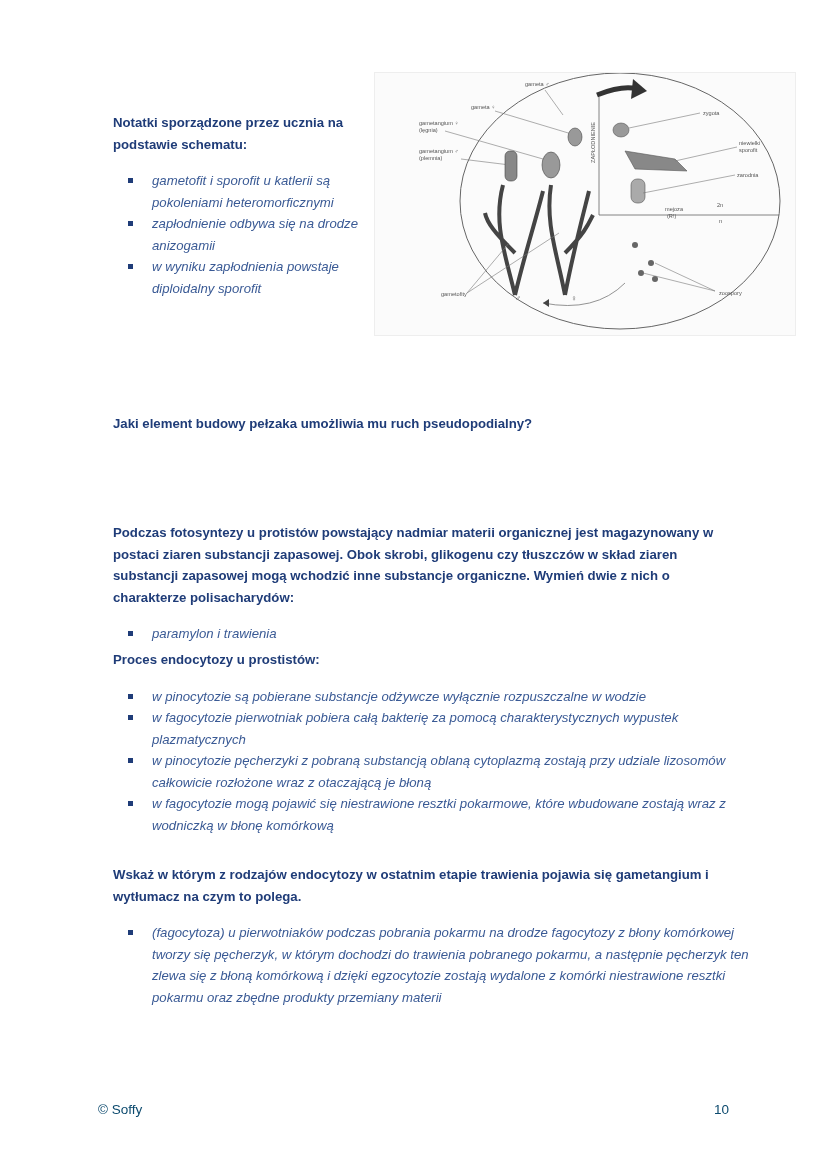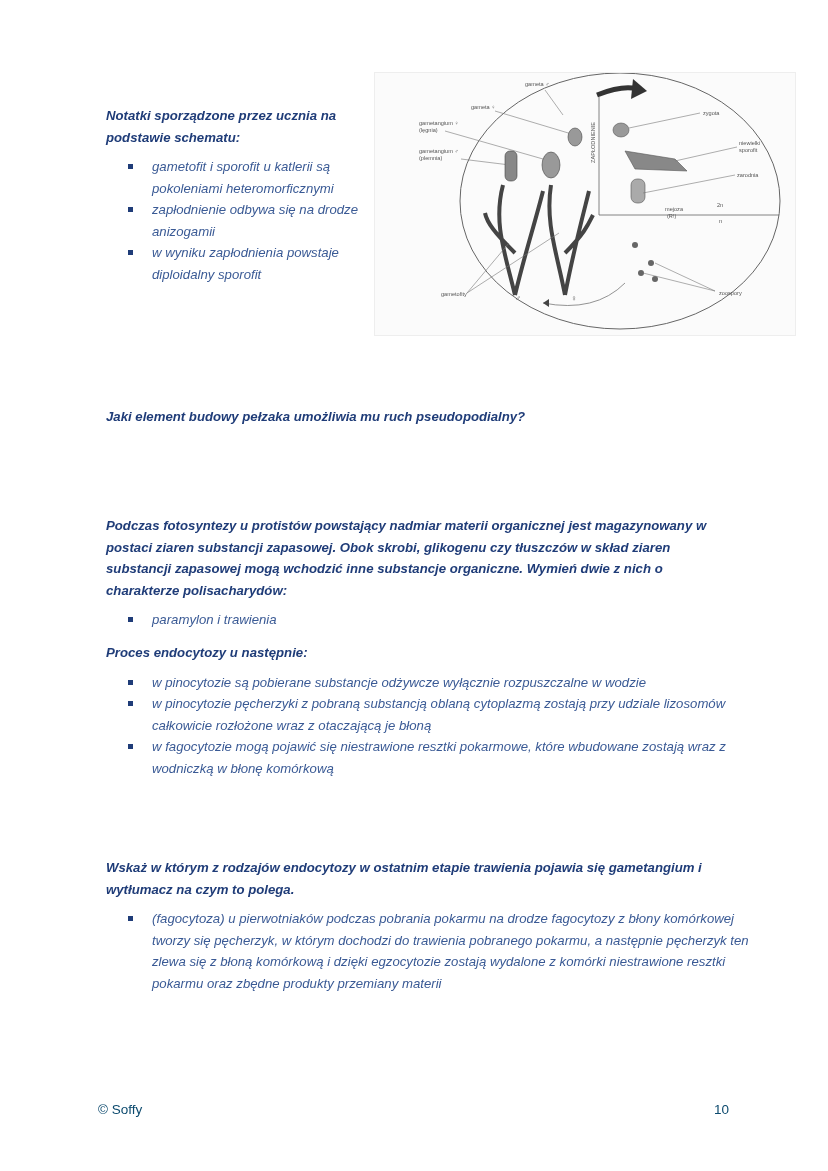--- a/index.html
+++ b/index.html
@@ -1,19 +1,19 @@
 <!DOCTYPE html>
 <html><head>
   <meta charset="utf-8">
   <style>
     html, body { margin: 0; padding: 0; background: #ffffff; }
     body { width: 828px; height: 1171px; position: relative; overflow: hidden;
       font-family: "Liberation Sans", "DejaVu Sans", sans-serif; color: #2f4f86; }
     .page { position: absolute; left: 0; top: 0; width: 828px; height: 1171px; }
-    .q { font-weight: bold; font-style: italic; color: #1f3c78; font-size: 13.2px; line-height: 21.5px; margin: 8px; }
+    .q { font-weight: bold; color: #1f3c78; font-size: 13.2px; line-height: 21.5px; margin: 15px; }
     .ans { font-style: italic; color: #3a5a95; font-size: 13.2px; line-height: 21.5px; }
     ul.bul { list-style: none; margin: 4px; padding: 0 0 0 50px; }
     ul.bul li { position: relative; margin: 0; }
     ul.bul li::before { content: ""; position: absolute; left: -24px; top: 8px; width: 5px; height: 5px; background: #1f3c78; }
     .block { position: absolute; left: 98px; }
     #notes { top: 97px; width: 270px; }
     #figure { position: absolute; left: 374px; top: 72px; width: 420px; height: 262px; background: #fbfbfb; border: 1px solid #eeeeee; }
     #figure svg { width: 100%; height: 100%; }
     #q1 { top: 398px; width: 640px; }
     #q2 { top: 507px; width: 640px; }
@@ -108,23 +108,24 @@
   </div>
 
   <div id="q2" class="block">
     <p class="q">Podczas fotosyntezy u protistów powstający nadmiar materii organicznej jest magazynowany w postaci ziaren substancji zapasowej. Obok skrobi, glikogenu czy tłuszczów w skład ziaren substancji zapasowej mogą wchodzić inne substancje organiczne. Wymień dwie z nich o charakterze polisacharydów:</p>
     <ul class="bul ans">
       <li>paramylon i trawienia</li>
     </ul>
   </div>
 
   <div id="q3" class="block">
-    <p class="q">Proces endocytozy u następnie:</p>
+    <p class="q">Proces endocytozy u prostistów:</p>
     <ul class="bul ans">
       <li>w pinocytozie są pobierane substancje odżywcze wyłącznie rozpuszczalne w wodzie</li>
+      <li>w fagocytozie pierwotniak pobiera całą bakterię za pomocą charakterystycznych wypustek plazmatycznych</li>
       <li>w pinocytozie pęcherzyki z pobraną substancją oblaną cytoplazmą zostają przy udziale lizosomów całkowicie rozłożone wraz z otaczającą je błoną</li>
       <li>w fagocytozie mogą pojawić się niestrawione resztki pokarmowe, które wbudowane zostają wraz z wodniczką w błonę komórkową</li>
     </ul>
   </div>
 
   <div id="q4" class="block">
     <p class="q">Wskaż w którym z rodzajów endocytozy w ostatnim etapie trawienia pojawia się gametangium i wytłumacz na czym to polega.</p>
     <ul class="bul ans">
       <li>(fagocytoza) u pierwotniaków podczas pobrania pokarmu na drodze fagocytozy z błony komórkowej tworzy się pęcherzyk, w którym dochodzi do trawienia pobranego pokarmu, a następnie pęcherzyk ten zlewa się z błoną komórkową i dzięki egzocytozie zostają wydalone z komórki niestrawione resztki pokarmu oraz zbędne produkty przemiany materii</li>
     </ul>

